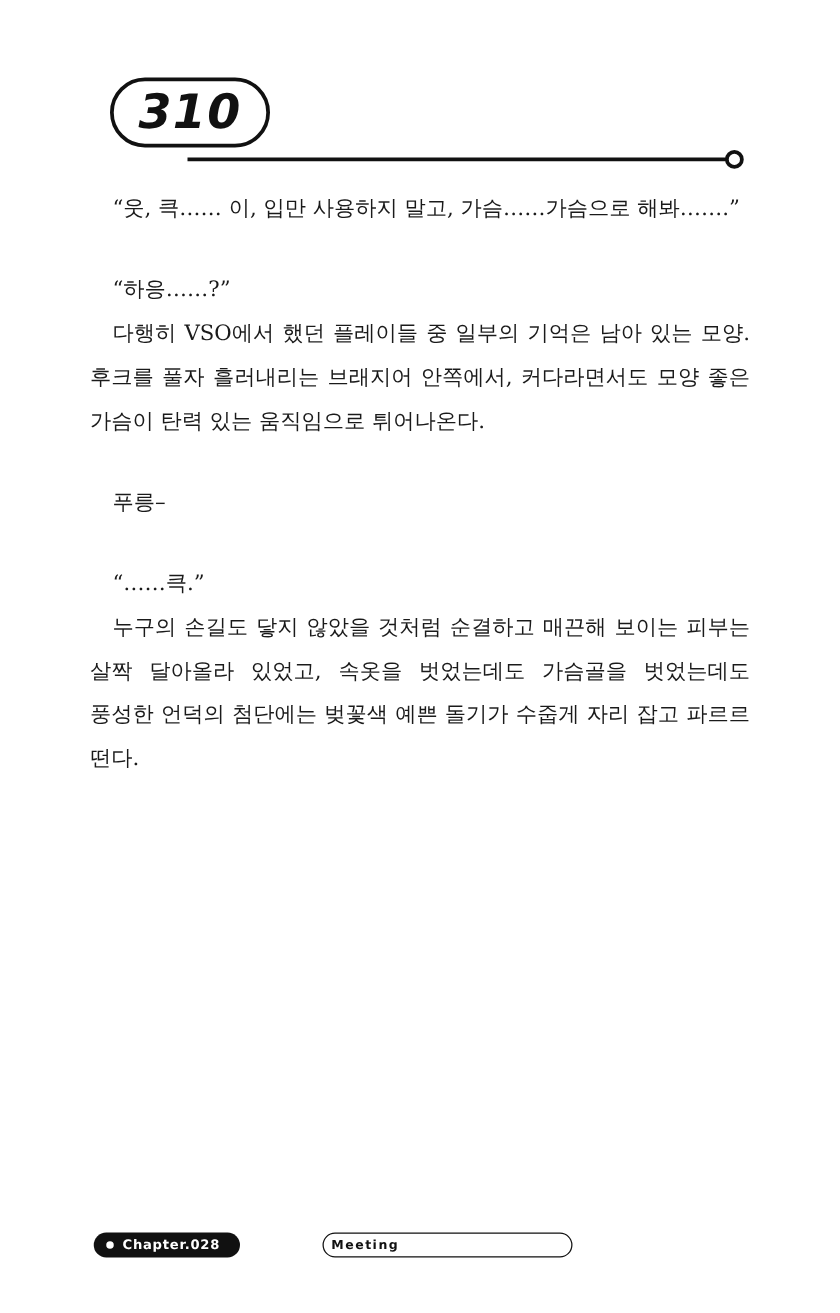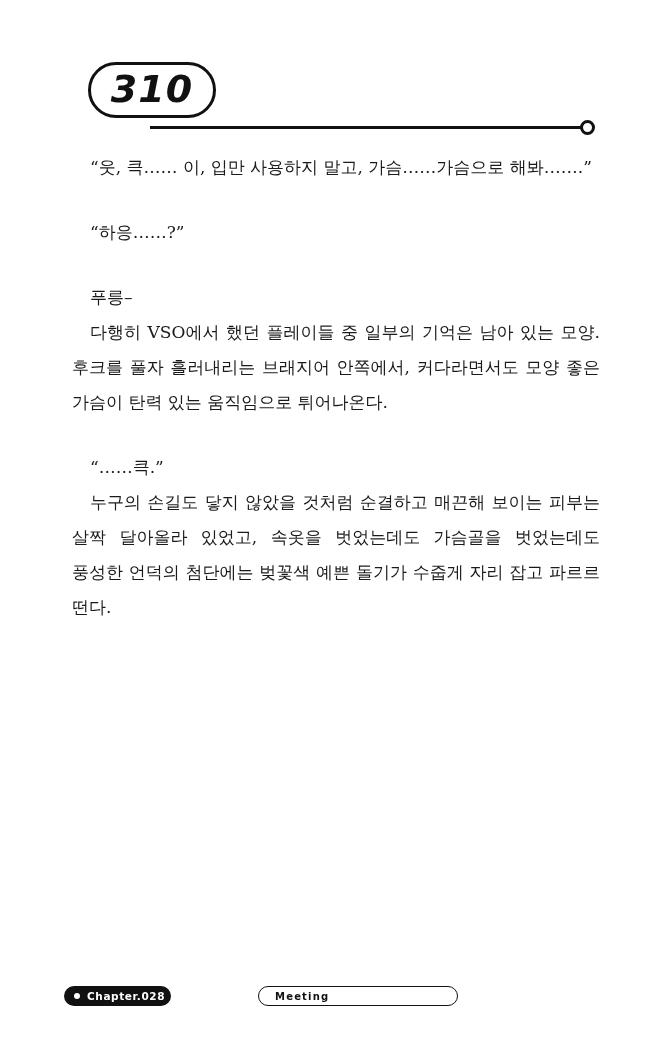--- a/index.html
+++ b/index.html
@@ -102,24 +102,24 @@
   
   .footer {
     position: absolute;
     left: 0;
     bottom: 42px;
     width: 672px;
     height: 22px;
   }
   .chapter-tag {
     position: absolute;
-    left: 64px;
+    left: 75px;
     top: 0;
     height: 20px;
-    padding: 0 6px 0 10px;
+    padding: 0 16px 0 10px;
     background: #111;
     border-radius: 10px;
     display: flex;
     align-items: center;
     gap: 7px;
   }
   .chapter-tag .bullet {
     width: 6px; height: 6px;
     border-radius: 50%;
     background: #fff;
@@ -132,21 +132,21 @@
     font-size: 10.5px;
     letter-spacing: 0.6px;
   }
 
   .meeting-tag {
     position: absolute;
     left: 258px;
     top: 0;
     height: 20px;
     min-width: 200px;
-    padding: 0 16px;
+    padding: 0 6px;
     border: 1.6px solid #111;
     border-radius: 10px;
     box-sizing: border-box;
     display: flex;
     align-items: center;
     background: #fff;
   }
   .meeting-tag .label {
     color: #111;
     font-family: "DejaVu Sans", "Liberation Sans", sans-serif;
@@ -164,22 +164,22 @@
     <div class="header-rule"></div>
     <div class="header-dot"></div>
     <div class="page-number-bubble">
       <span>310</span>
     </div>
   </div>
 
   <div class="content">
     <p class="para indent">“웃, 큭…… 이, 입만 사용하지 말고, 가슴……가슴으로 해봐…….”</p>
     <p class="para indent gap-lg">“하응……?”</p>
+    <p class="para indent gap-sm">다행히 VSO에서 했던 플레이들 중 일부의 기억은 남아 있는 모양. 후크를 풀자 흘러내리는 브래지어 안쪽에서, 커다라면서도 모양 좋은 가슴이 탄력 있는 움직임으로 튀어나온다.</p>
     <p class="para indent gap-lg">푸릉–</p>
-    <p class="para indent gap-sm">다행히 VSO에서 했던 플레이들 중 일부의 기억은 남아 있는 모양. 후크를 풀자 흘러내리는 브래지어 안쪽에서, 커다라면서도 모양 좋은 가슴이 탄력 있는 움직임으로 튀어나온다.</p>
     <p class="para indent gap-lg">“……큭.”</p>
     <p class="para indent gap-sm">누구의 손길도 닿지 않았을 것처럼 순결하고 매끈해 보이는 피부는 살짝 달아올라 있었고, 속옷을 벗었는데도 가슴골을 벗었는데도 풍성한 언덕의 첨단에는 벚꽃색 예쁜 돌기가 수줍게 자리 잡고 파르르 떤다.</p>
   </div>
 
   <div class="footer">
     <div class="chapter-tag">
       <span class="bullet"></span>
       <span class="label">Chapter.028</span>
     </div>
     <div class="meeting-tag">

